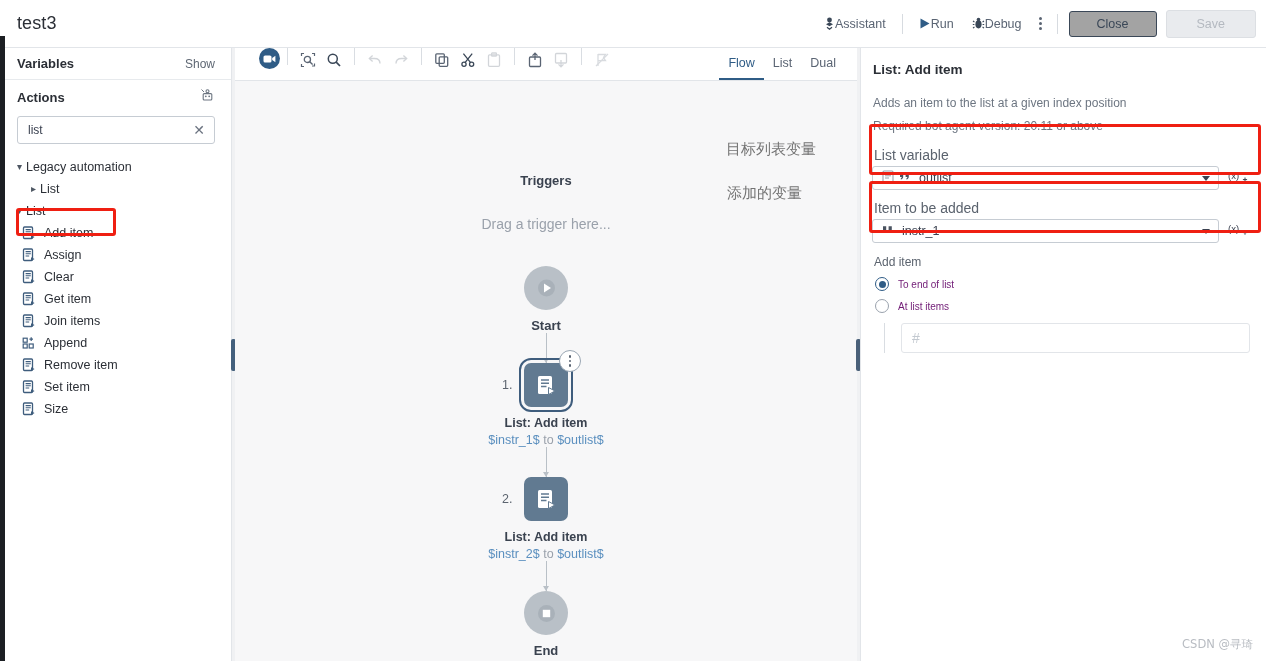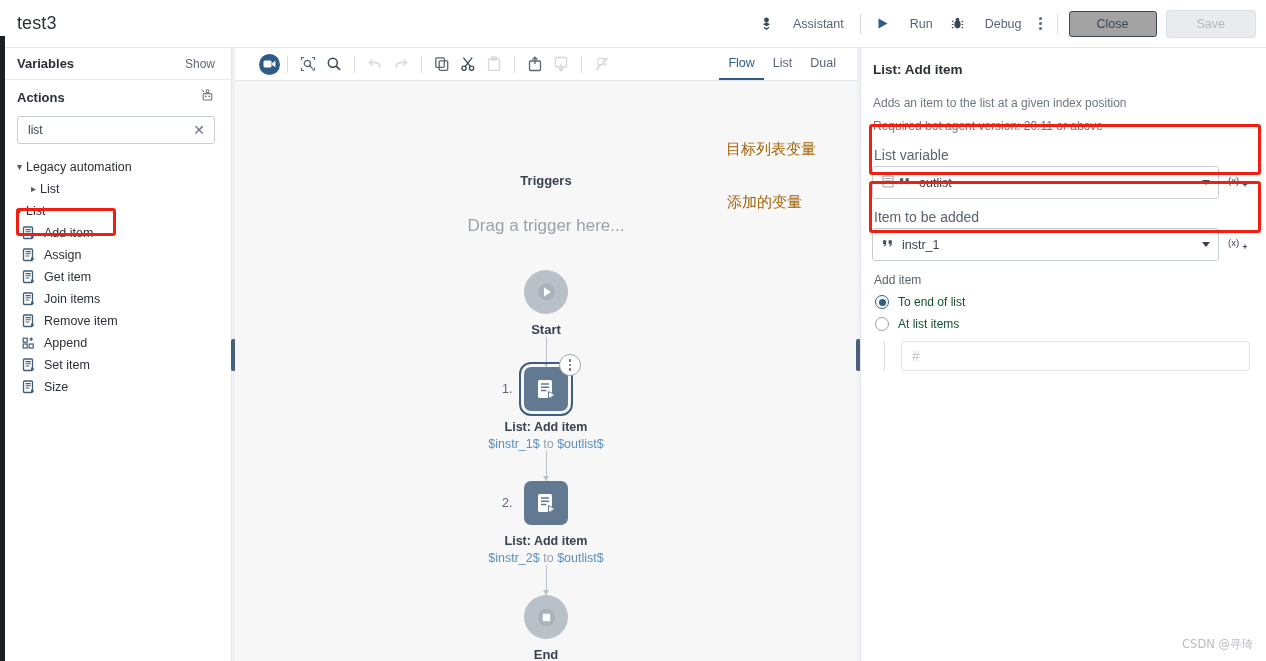--- a/index.html
+++ b/index.html
@@ -32,21 +32,21 @@
   }
   .app-title {
     font-size: 18px; color: #2b2f36;
     padding-left: 17px; letter-spacing: .1px;
   }
   .topbar-right {
     margin-left: auto; display: flex; align-items: center;
     gap: 0; padding-right: 10px;
   }
   .tb-item {
-    display: flex; align-items: center; gap: 21px;
+    display: flex; align-items: center; gap: 0;
     font-size: 12.5px; color: #5a6473;
     padding: 4px 9px; cursor: pointer;
   }
   .tb-sep {
     width: 1px; height: 20px; background: #d7dbe0; margin: 0 7px;
   }
   .kebab {
     display: flex; flex-direction: column; gap: 2px;
     padding: 5px 8px; cursor: pointer;
   }
@@ -124,21 +124,21 @@
   .splitter .grip {
     position: absolute; left: -1px; top: 50%; transform: translateY(-50%);
     width: 5px; height: 32px; border-radius: 2px; background: #4a6079;
   }
   .splitter.left-sp .grip { background: #44607d; }
 
   
   .canvas-col { flex: 1; display: flex; flex-direction: column; background:#f7f7f8; }
   .canvas-toolbar {
     height: 33px; min-height: 33px; background: #fff;
-    display: flex; align-items: center; padding: 0 12px 0 24px;
+    display: flex; padding: 0 12px 0 24px;
     border-bottom: 1px solid #e2e5e9;
   }
   .tool { width: 26px; height: 24px; display: flex; align-items: center; justify-content: center; cursor: pointer; }
   .tool.disabled { opacity: .38; cursor: default; }
   .tool-sep { width: 1px; height: 17px; background: #d9dde2; margin: 0 7px; }
   .rec-btn {
     width: 21px; height: 21px; border-radius: 50%; background: #2f5c86;
     display: flex; align-items: center; justify-content: center; cursor: pointer;
   }
   .view-tabs { margin-left: auto; display: flex; align-items: center; gap: 0; }
@@ -151,21 +151,21 @@
   .canvas {
     flex: 1; position: relative; background: #f7f7f8; overflow: hidden;
   }
   .flow {
     position: absolute; left: 0; right: 0; top: 0;
     display: flex; flex-direction: column; align-items: center;
   }
   .triggers-title {
     font-size: 13px; font-weight: bold; color: #3a424f; margin-top: 92px;
   }
-  .drag-trigger { font-size: 17px; color: #9aa1ab; margin-top: 28px; }
+  .drag-trigger { font-size: 14px; color: #9aa1ab; margin-top: 28px; }
 
   .node-circle {
     width: 44px; height: 44px; border-radius: 50%;
     background: #b9c0c7; display: flex; align-items: center; justify-content: center;
   }
   .node-label { font-size: 13px; font-weight: bold; color: #3a424f; margin-top: 8px; }
   .connector { width: 1px; height: 30px; background: #b9c0c7; position: relative; }
   .connector::after {
     content: ""; position: absolute; bottom: 0; left: -3px;
     border-left: 3.5px solid transparent; border-right: 3.5px solid transparent;
@@ -203,52 +203,52 @@
     width: 406px; min-width: 406px; background: #fff;
     border-left: 1px solid #e2e5e9; position: relative;
     padding: 0 16px 0 11px;
   }
   .rp-title { font-size: 13.5px; font-weight: bold; color: #2b2f36; padding: 14px 0 0 1px;}
   .rp-desc { font-size: 12px; color: #6c7581; margin-top: 19px; padding-left:1px;}
   .rp-req { font-size: 12px; color: #6c7581; margin-top: 9px; padding-left:1px;}
   .field-label { font-size: 14px; color: #5b636e; margin-bottom: 3px; padding-left: 2px;}
   .field-row { display: flex; align-items: center; gap: 9px; }
   .select {
-    flex: 1; height: 33px; border: 1px solid #c6ccd3; border-radius: 3px;
+    flex: 1; height: 24px; border: 1px solid #c6ccd3; border-radius: 3px;
     background: #fff; display: flex; align-items: center; padding: 0 8px 0 9px; gap: 5px;
     cursor: pointer;
   }
   .select .val { font-size: 12.5px; color: #3a4150; margin-left: 3px; }
   .select .caret {
     margin-left: auto; width: 0; height: 0;
     border-left: 4.5px solid transparent; border-right: 4.5px solid transparent;
     border-top: 5.5px solid #3a4150;
   }
   .insert-var { font-size: 11.5px; color: #4a5360; cursor: pointer; white-space: nowrap;}
 
   .addsec-label { font-size: 12px; color: #5b636e; margin-top: 12px; padding-left: 2px;}
   .radio-row { display: flex; align-items: center; gap: 9px; margin-top: 8px; padding-left: 3px; cursor: pointer;}
   .radio {
     width: 14px; height: 14px; border-radius: 50%; border: 1.5px solid #9aa2ad;
     display: flex; align-items: center; justify-content: center; flex: 0 0 auto;
   }
   .radio.on { border-color: #2f5c86; }
   .radio.on::after { content:""; width: 7px; height: 7px; border-radius: 50%; background: #2f5c86; }
-  .radio-row .lbl { font-size: 12px; color: #14532d; }
+  .radio-row .lbl { font-size: 10px; color: #701a75; }
   .index-wrap { display: flex; margin-top: 10px; padding-left: 12px; }
   .index-bar { width: 1px; background: #d9dde2; margin-right: 16px; }
   .index-input {
     flex: 1; height: 30px; border: 1px solid #e2e5e9; border-radius: 3px;
     display: flex; align-items: center; padding-left: 10px; background: #fff;
   }
   .index-input .hash { font-size: 14px; color: #c3c9d0; }
 
   
   .anno-text {
-    position: absolute; color: #a16207; font-size: 15px;
+    position: absolute; color: #737373; font-size: 15px;
     font-family: "DejaVu Sans", sans-serif; z-index: 25; white-space: nowrap;
   }
   .anno-box {
     position: absolute; border: 3px solid #ef1f12; border-radius: 3px;
     z-index: 24; pointer-events: none;
   }
   .watermark {
     position: absolute; right: 13px; bottom: 9px;
     font-size: 11.5px; color: #b8bcc2; z-index: 26;
     font-family: "DejaVu Sans", sans-serif;
@@ -367,64 +367,74 @@
           <span class="li-icon">
             <svg width="14" height="14" viewBox="0 0 14 14">
               <rect x="1.5" y="1" width="9" height="11.5" rx="1" fill="none" stroke="#3f5d7d" stroke-width="1.3"></rect>
               <path d="M3.6 3.6h5.2M3.6 5.8h5.2M3.6 8h3.6" stroke="#3f5d7d" stroke-width="1.1"></path>
               <path d="M9 9.3 L12.6 11.1 L9 12.9 Z" fill="#3f5d7d"></path>
             </svg>
           </span>
           <span class="lbl">Assign</span>
         </div>
 
-
         <div class="leaf-row">
           <span class="li-icon">
             <svg width="14" height="14" viewBox="0 0 14 14">
               <rect x="1.5" y="1" width="9" height="11.5" rx="1" fill="none" stroke="#3f5d7d" stroke-width="1.3"></rect>
               <path d="M3.6 3.6h5.2M3.6 5.8h5.2M3.6 8h3.6" stroke="#3f5d7d" stroke-width="1.1"></path>
               <path d="M9 9.3 L12.6 11.1 L9 12.9 Z" fill="#3f5d7d"></path>
             </svg>
           </span>
-          <span class="lbl">Get item</span>
+          <span class="lbl">Clear</span>
         </div>
 
         <div class="leaf-row">
           <span class="li-icon">
             <svg width="14" height="14" viewBox="0 0 14 14">
               <rect x="1.5" y="1" width="9" height="11.5" rx="1" fill="none" stroke="#3f5d7d" stroke-width="1.3"></rect>
               <path d="M3.6 3.6h5.2M3.6 5.8h5.2M3.6 8h3.6" stroke="#3f5d7d" stroke-width="1.1"></path>
               <path d="M9 9.3 L12.6 11.1 L9 12.9 Z" fill="#3f5d7d"></path>
             </svg>
           </span>
-          <span class="lbl">Join items</span>
+          <span class="lbl">Get item</span>
         </div>
 
         <div class="leaf-row">
           <span class="li-icon">
             <svg width="14" height="14" viewBox="0 0 14 14">
               <rect x="1.5" y="1" width="9" height="11.5" rx="1" fill="none" stroke="#3f5d7d" stroke-width="1.3"></rect>
               <path d="M3.6 3.6h5.2M3.6 5.8h5.2M3.6 8h3.6" stroke="#3f5d7d" stroke-width="1.1"></path>
               <path d="M9 9.3 L12.6 11.1 L9 12.9 Z" fill="#3f5d7d"></path>
             </svg>
           </span>
-          <span class="lbl">Remove item</span>
+          <span class="lbl">Join items</span>
         </div>
 
         <div class="leaf-row">
           <span class="li-icon">
             <svg width="14" height="14" viewBox="0 0 14 14">
               <rect x="1.2" y="2.2" width="4" height="4" fill="none" stroke="#3f5d7d" stroke-width="1.2"></rect>
               <rect x="1.2" y="8" width="4" height="4" fill="none" stroke="#3f5d7d" stroke-width="1.2"></rect>
               <rect x="7.2" y="8" width="4" height="4" fill="none" stroke="#3f5d7d" stroke-width="1.2"></rect>
               <path d="M9.2 1.3v3.6M7.4 3.1h3.6" stroke="#3f5d7d" stroke-width="1.2"></path>
             </svg>
           </span>
           <span class="lbl">Append</span>
+        </div>
+
+        <div class="leaf-row">
+          <span class="li-icon">
+            <svg width="14" height="14" viewBox="0 0 14 14">
+              <rect x="1.5" y="1" width="9" height="11.5" rx="1" fill="none" stroke="#3f5d7d" stroke-width="1.3"></rect>
+              <path d="M3.6 3.6h5.2M3.6 5.8h5.2M3.6 8h3.6" stroke="#3f5d7d" stroke-width="1.1"></path>
+              <path d="M9 9.3 L12.6 11.1 L9 12.9 Z" fill="#3f5d7d"></path>
+            </svg>
+          </span>
+          <span class="lbl">Remove item</span>
         </div>
 
         <div class="leaf-row">
           <span class="li-icon">
             <svg width="14" height="14" viewBox="0 0 14 14">
               <rect x="1.5" y="1" width="9" height="11.5" rx="1" fill="none" stroke="#3f5d7d" stroke-width="1.3"></rect>
               <path d="M3.6 3.6h5.2M3.6 5.8h5.2M3.6 8h3.6" stroke="#3f5d7d" stroke-width="1.1"></path>
               <path d="M9 9.3 L12.6 11.1 L9 12.9 Z" fill="#3f5d7d"></path>
             </svg>
           </span>
@@ -702,16 +712,16 @@
   </div>
 
   <div class="anno-box" style="left:16px; top:208px; width:100px; height:28px;"></div>
 
   <div class="anno-box" style="left:869px; top:124px; width:392px; height:51px;"></div>
 
   <div class="anno-box" style="left:869px; top:181px; width:392px; height:52px;"></div>
 
   <div class="anno-text" style="left:726px; top:140px;">目标列表变量</div>
 
-  <div class="anno-text" style="left:727px; top:193px;">添加的变量</div>
+  <div class="anno-text" style="left:727px; top:184px;">添加的变量</div>
 
   <div class="watermark">CSDN @寻琦</div>
 </div>
 
 </body></html>

